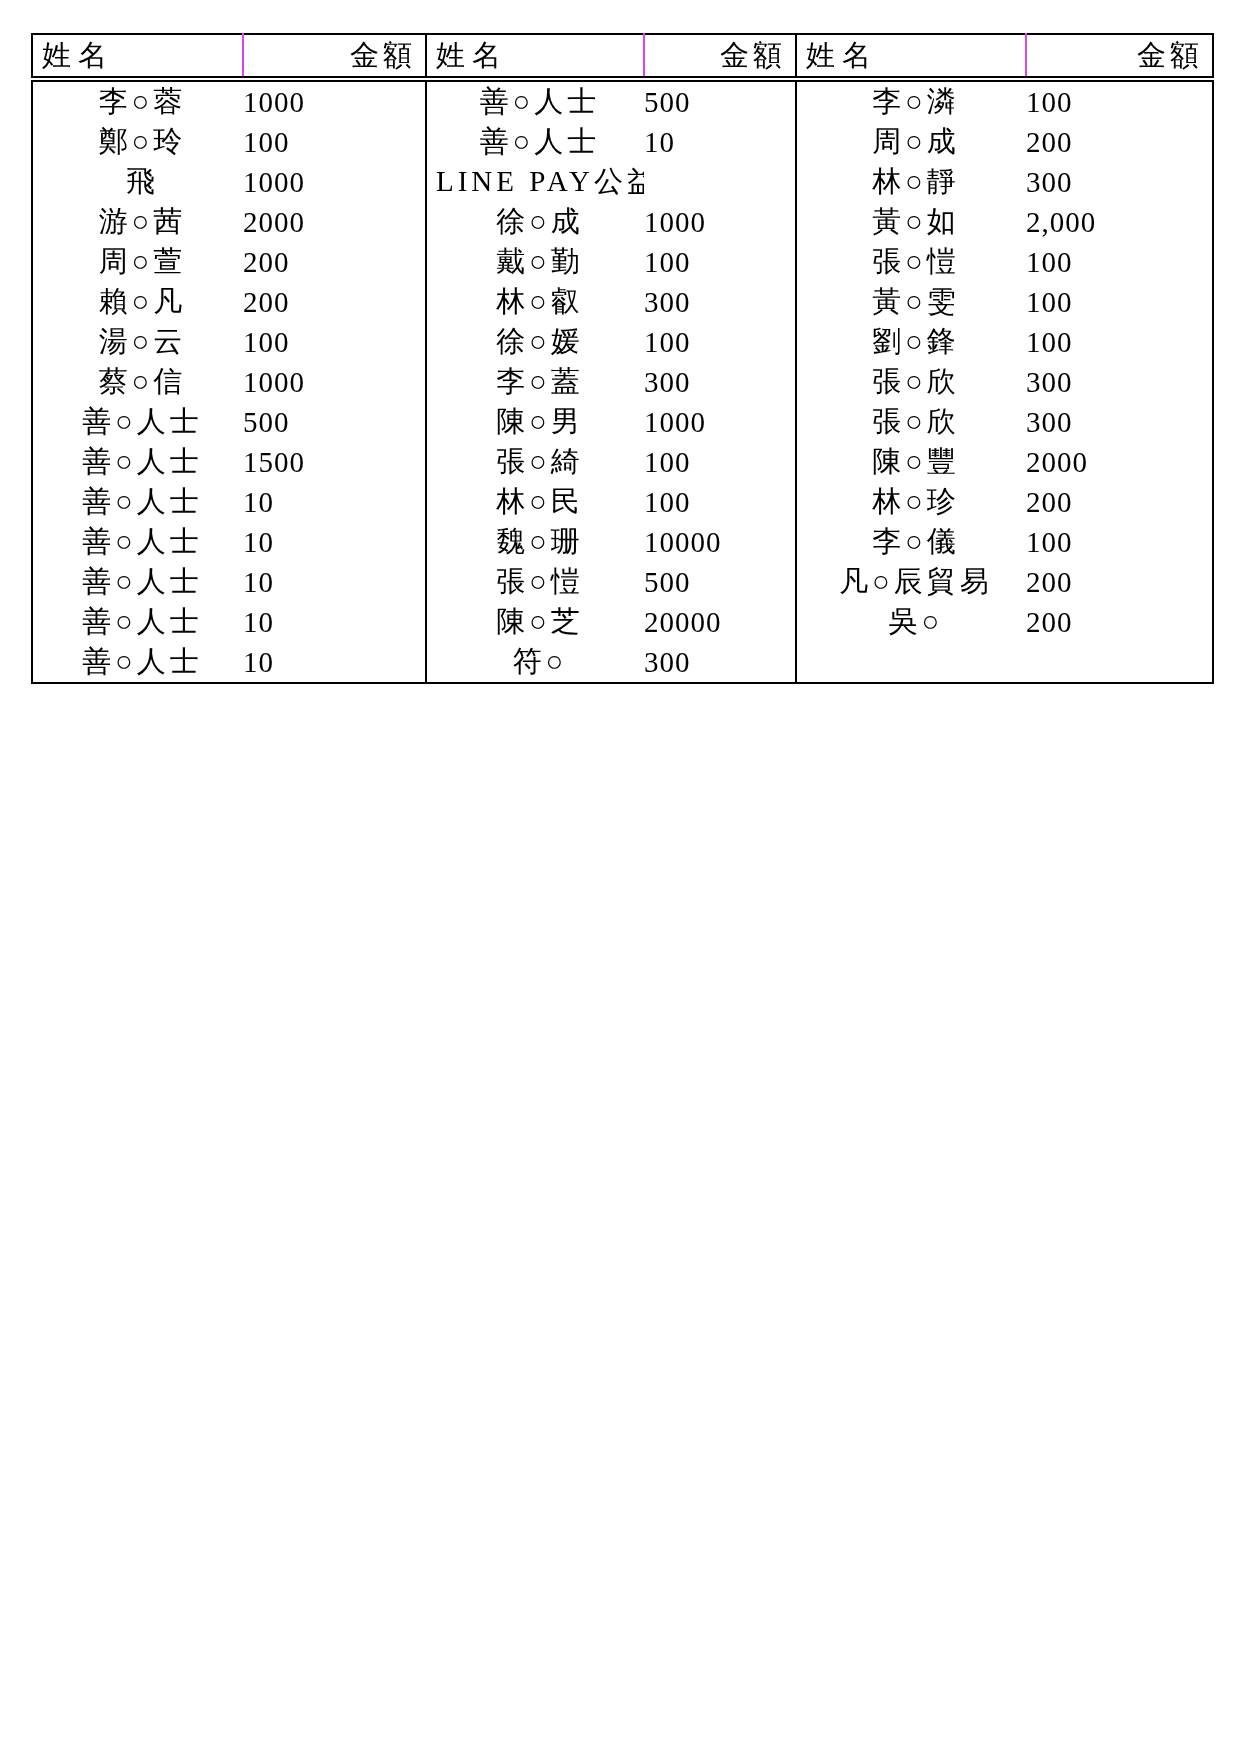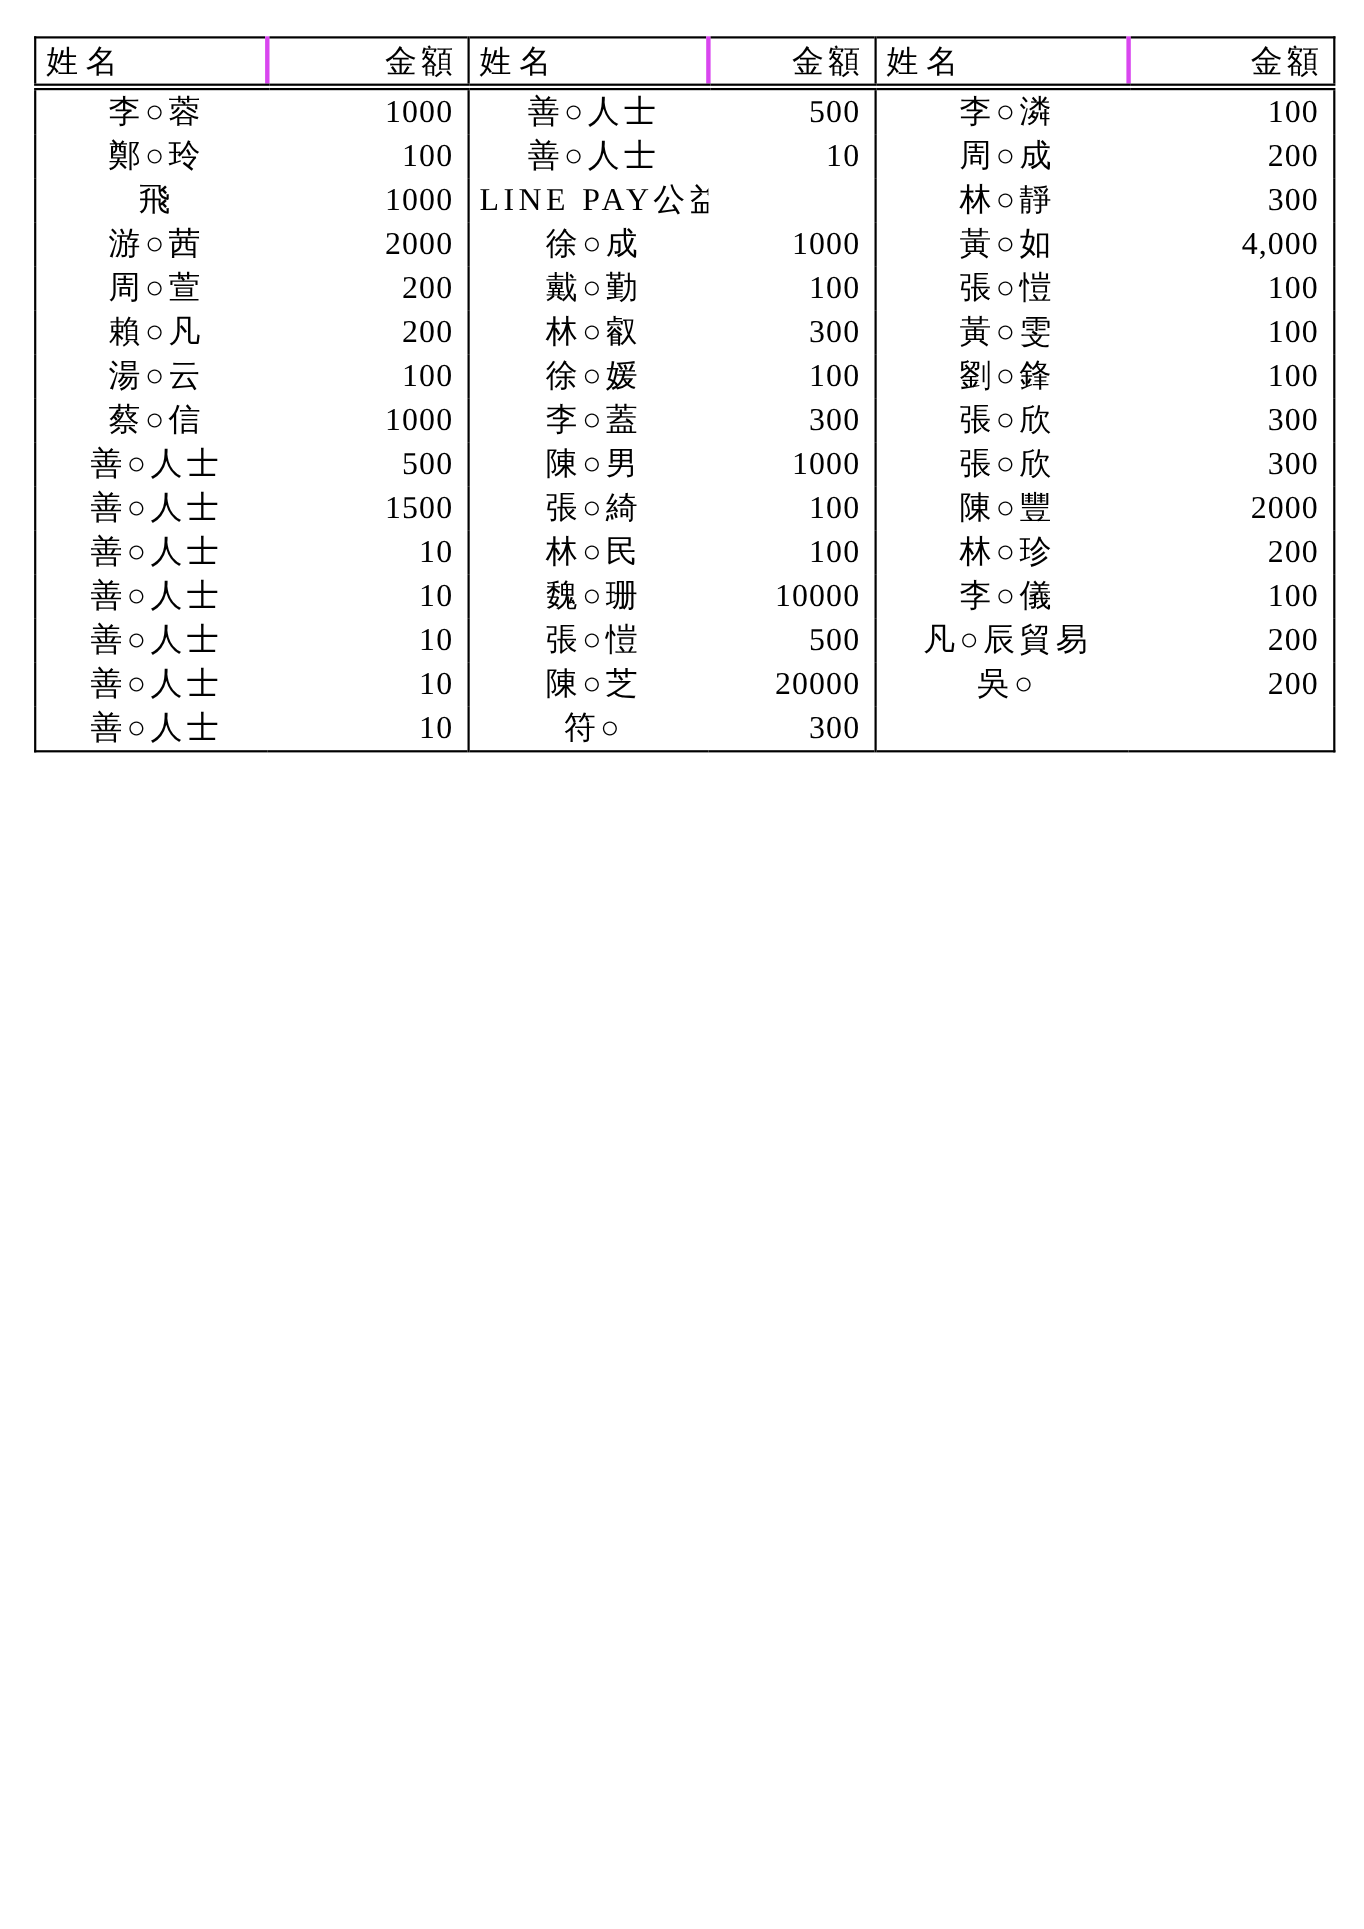--- a/index.html
+++ b/index.html
@@ -39,29 +39,28 @@
   .name-head{
     text-align:left;
     padding-left:9px;
     letter-spacing:7px;
     border-radius:10px;
   }
   .amount-head{
     text-align:right;
     padding-right:9px;
     letter-spacing:4px;
-    border-left:4px solid #d946ef;
+    border-left:2px solid #d946ef;
   }
   .name-cell{
     text-align:center;
     padding-left:9px;
     letter-spacing:4px;
   }
   .amount-cell{
-    text-align:right;
     padding-right:13px;
     letter-spacing:1px;
   }
   .group-start{
     border-left:2px solid #000;
   }
 </style>
 </head>
 <body>
 
@@ -109,21 +108,21 @@
           <td class="amount-cell"></td>
           <td class="name-cell group-start">林○靜</td>
           <td class="amount-cell">300</td>
         </tr>
         <tr>
           <td class="name-cell">游○茜</td>
           <td class="amount-cell">2000</td>
           <td class="name-cell group-start">徐○成</td>
           <td class="amount-cell">1000</td>
           <td class="name-cell group-start">黃○如</td>
-          <td class="amount-cell">4,000</td>
+          <td class="amount-cell">2,000</td>
         </tr>
         <tr>
           <td class="name-cell">周○萱</td>
           <td class="amount-cell">200</td>
           <td class="name-cell group-start">戴○勤</td>
           <td class="amount-cell">100</td>
           <td class="name-cell group-start">張○愷</td>
           <td class="amount-cell">100</td>
         </tr>
         <tr>

